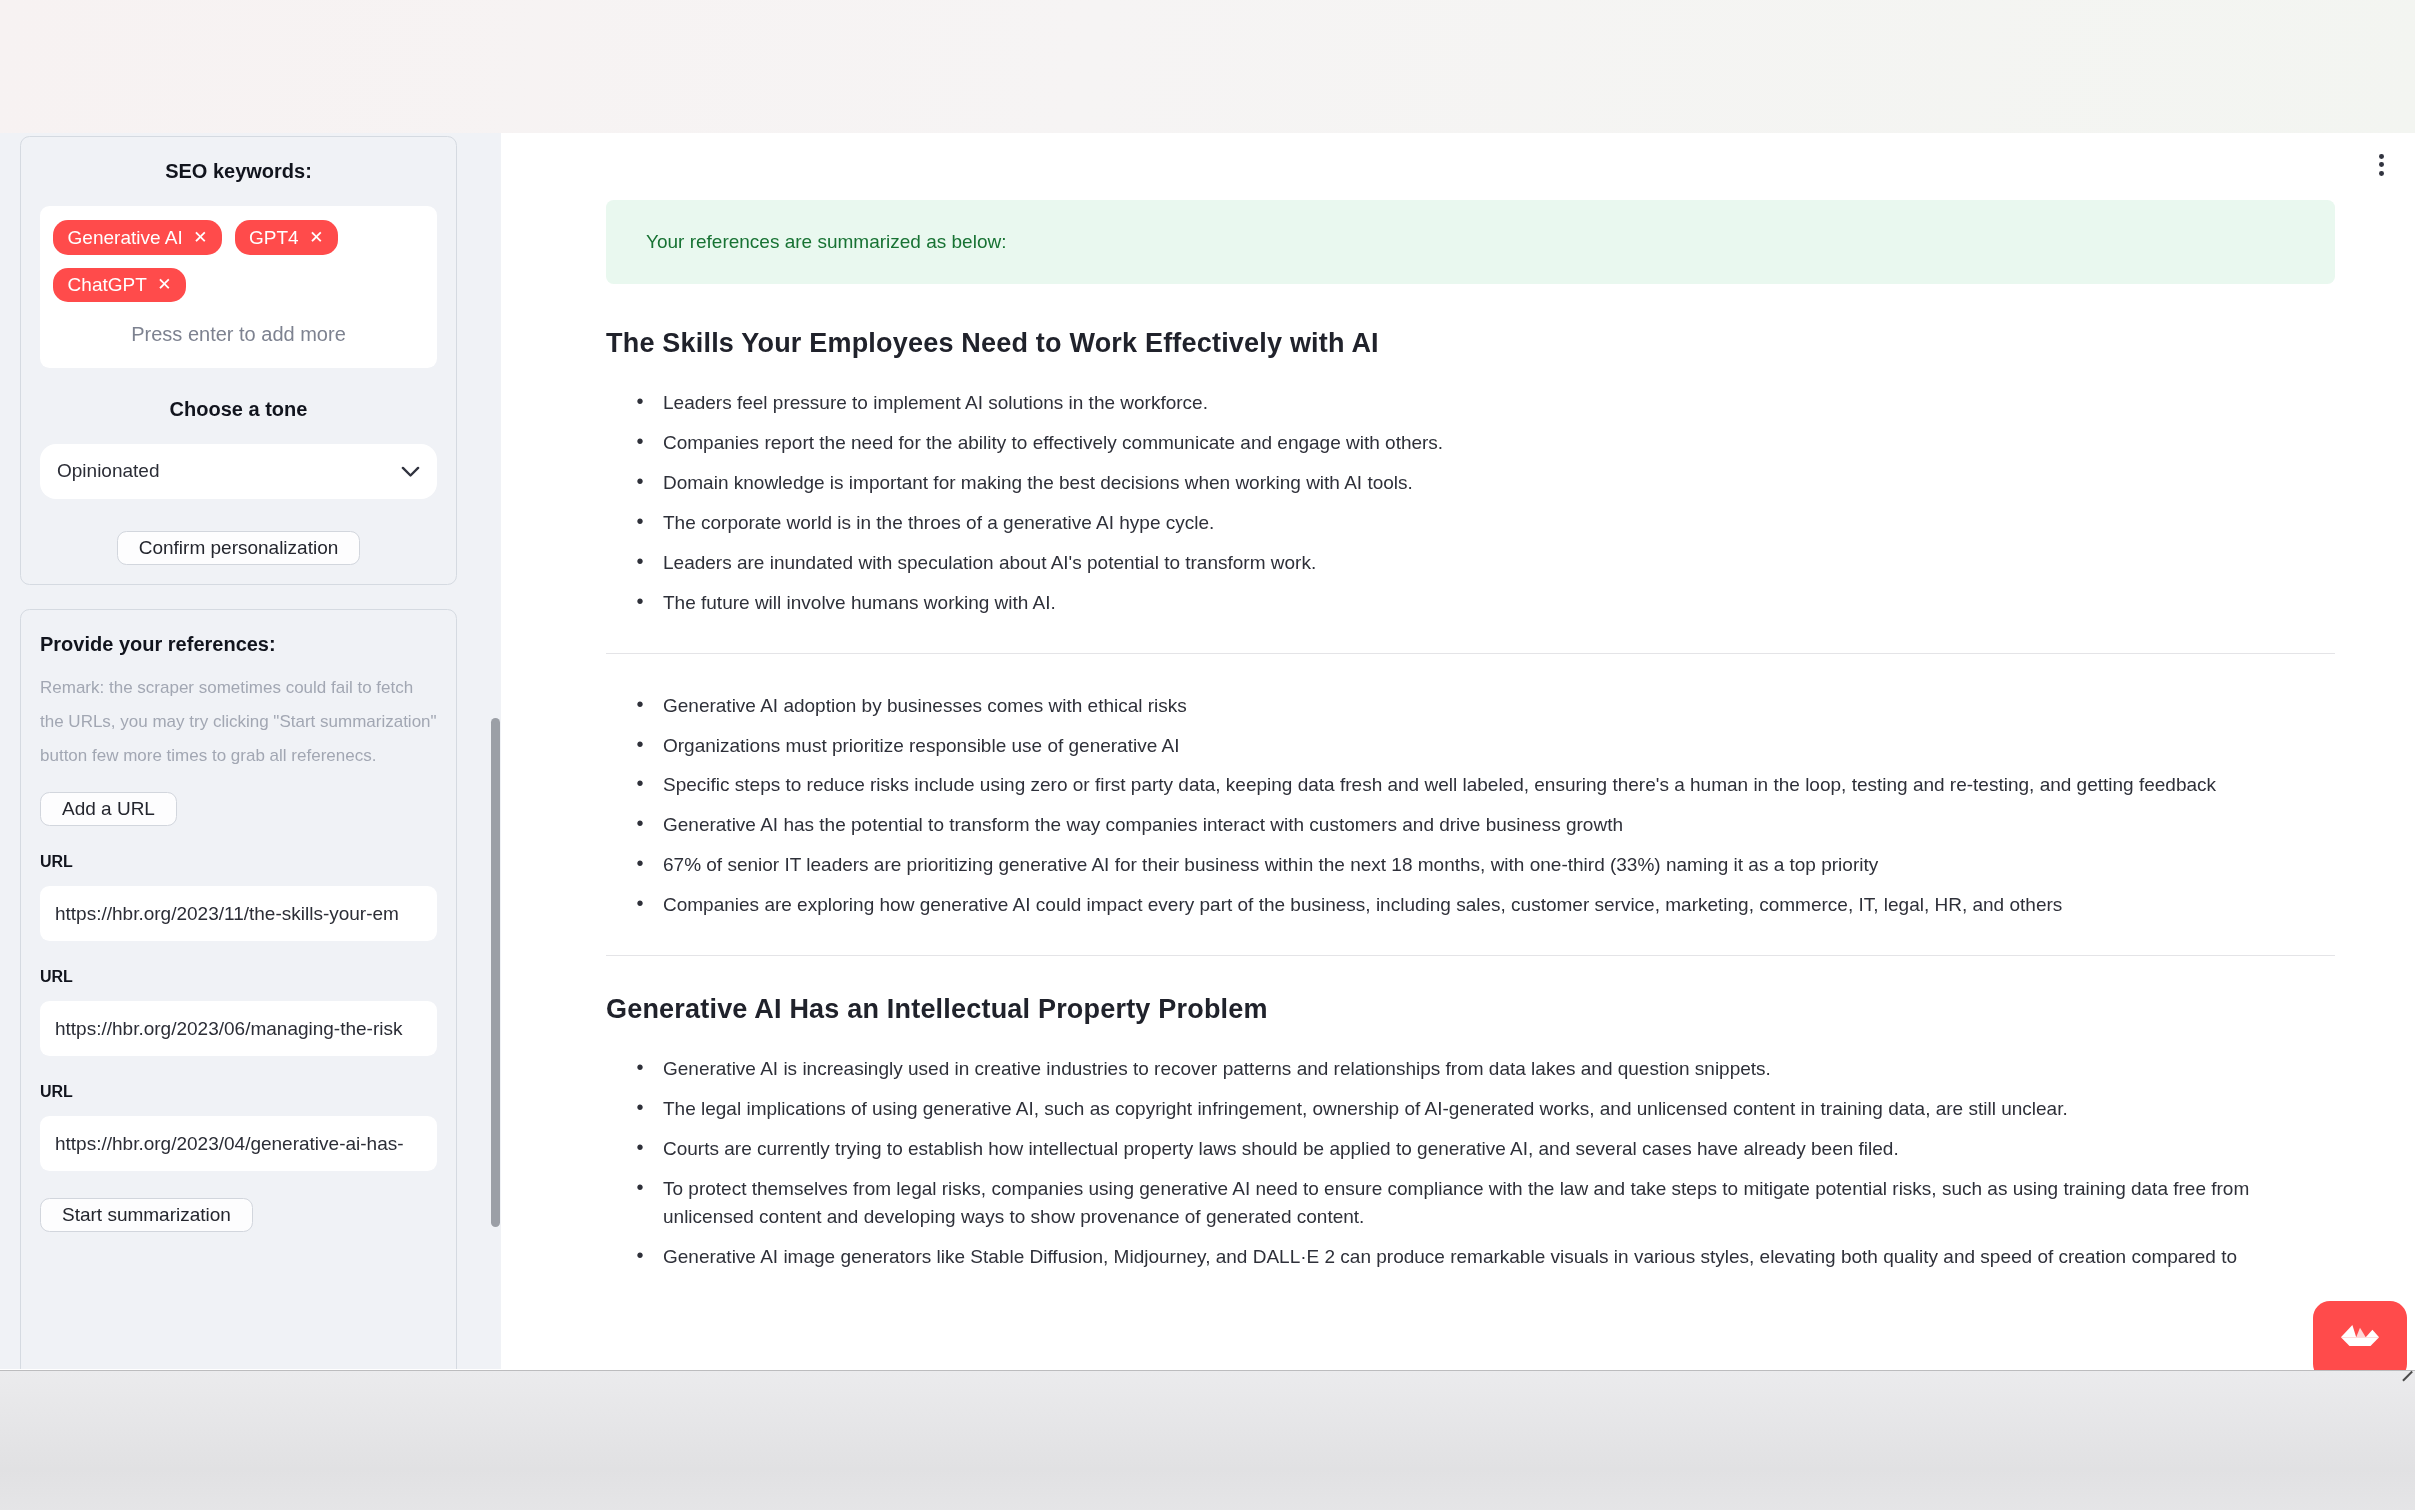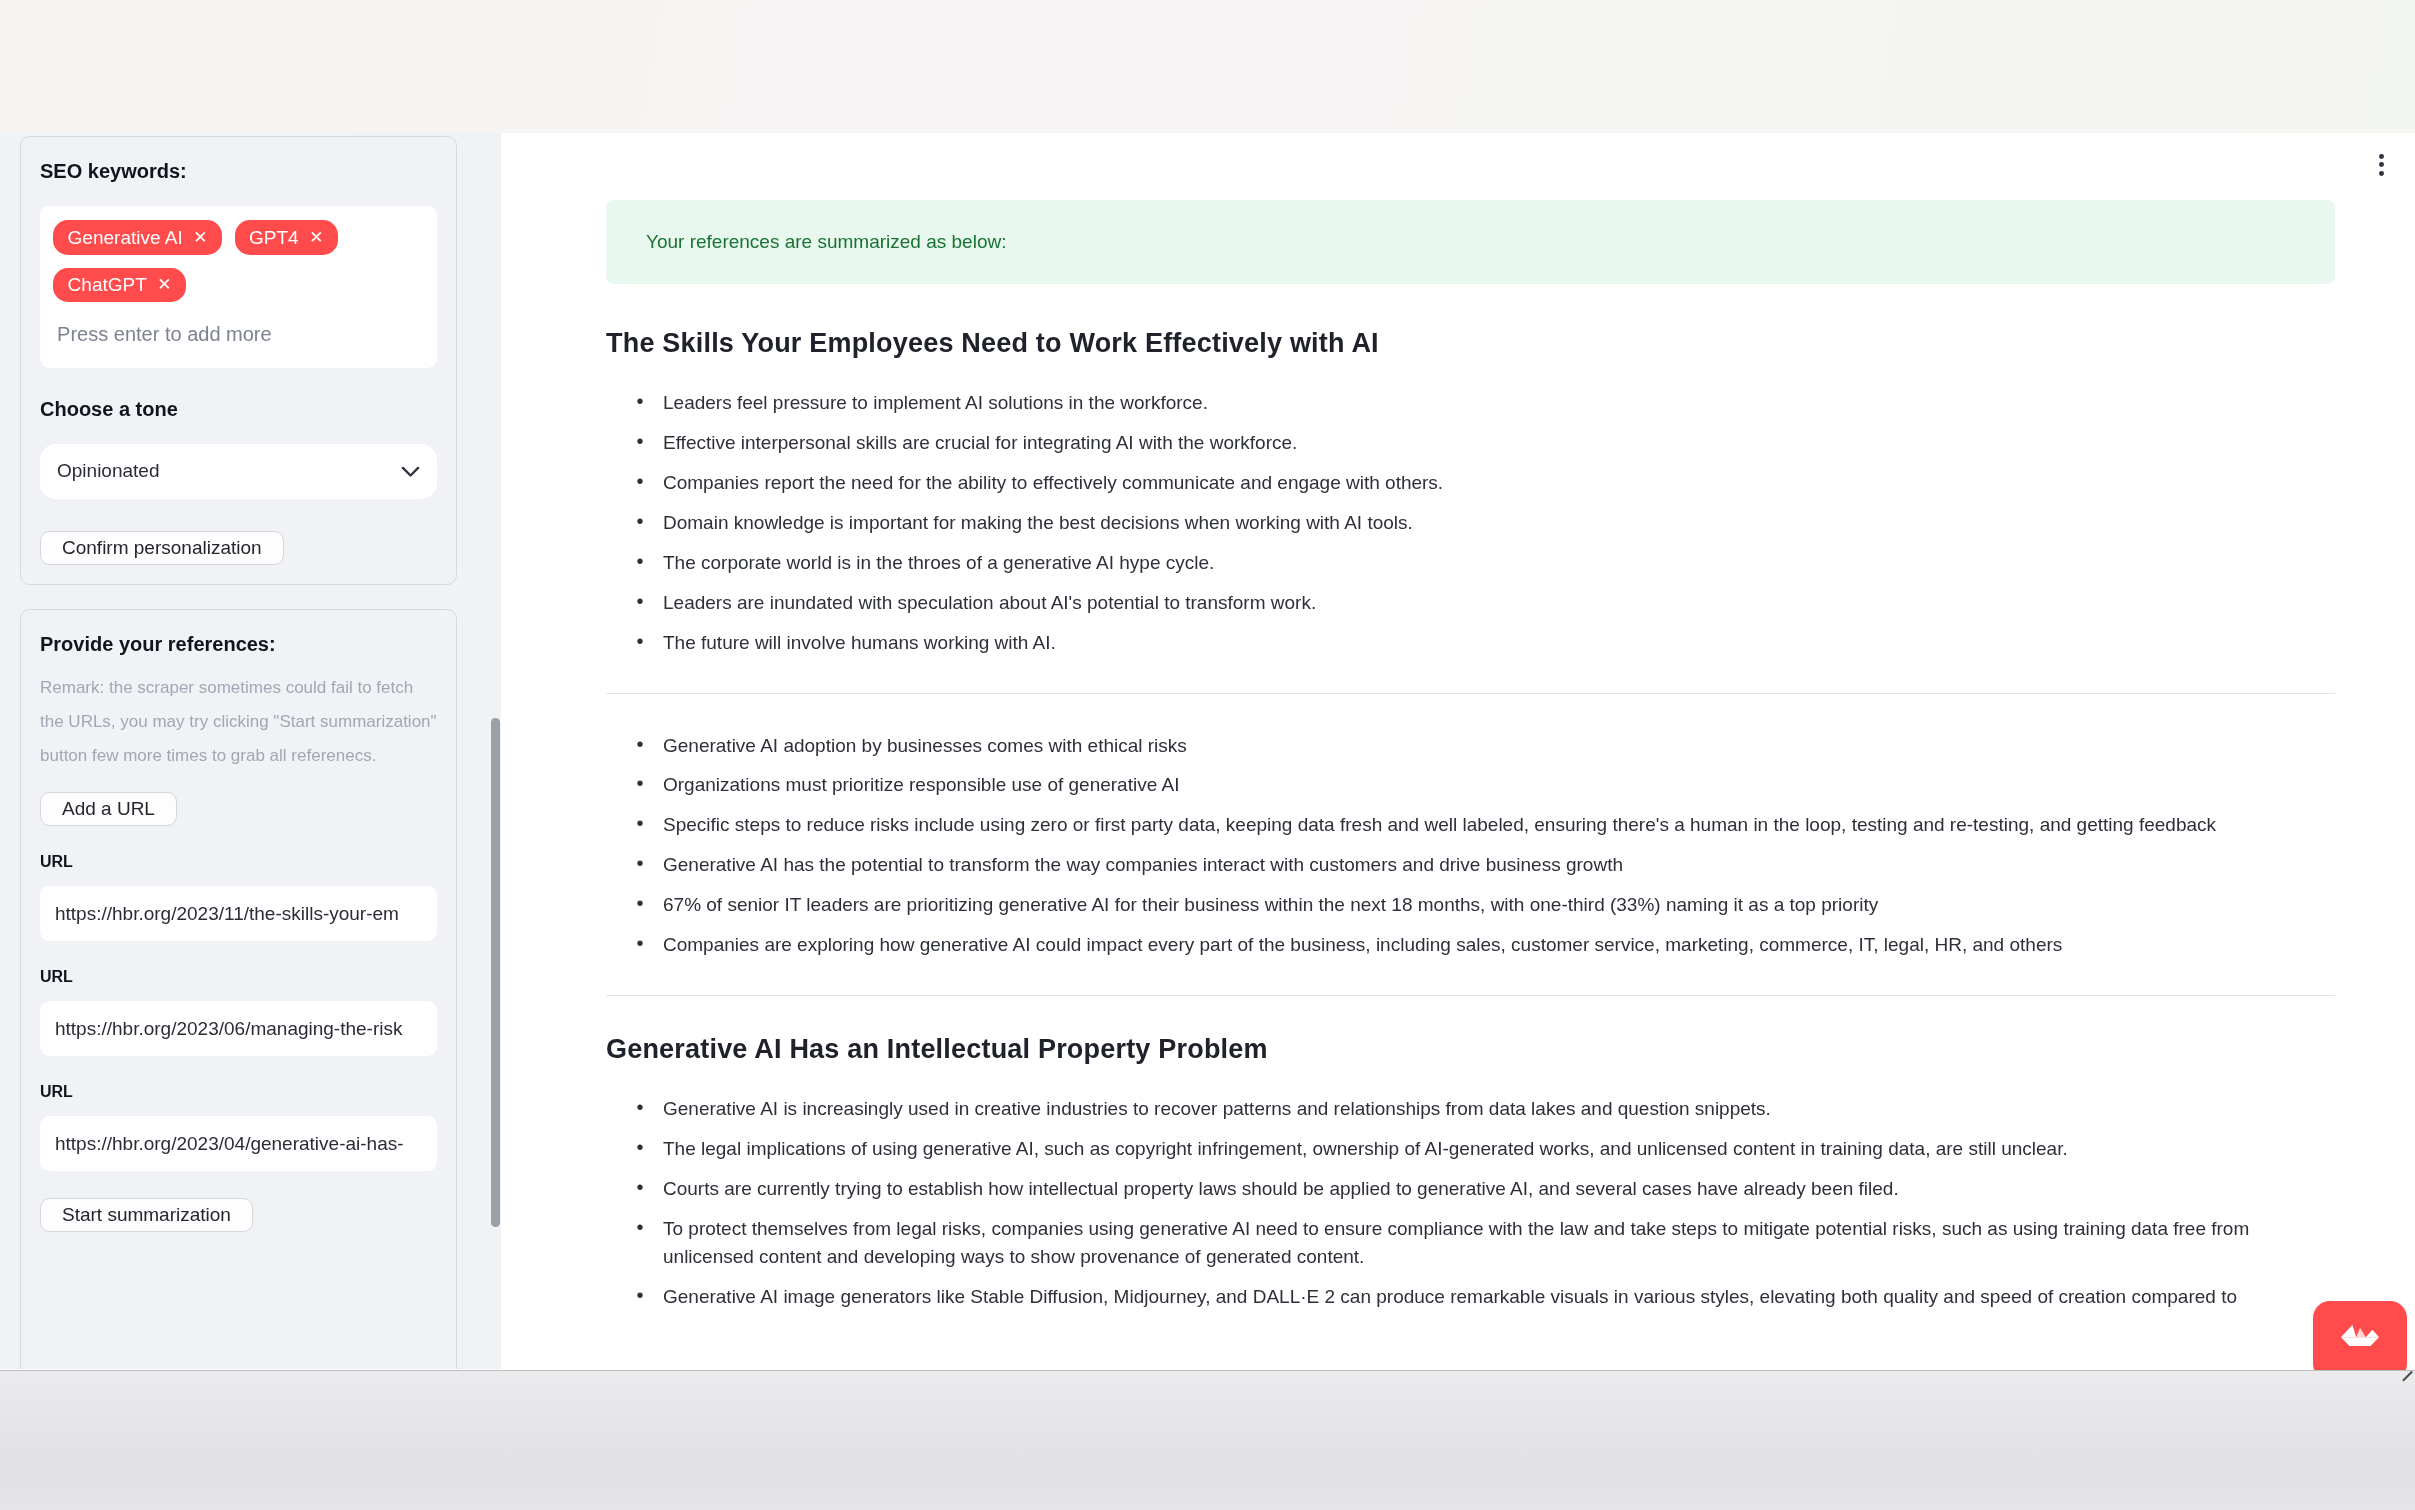--- a/index.html
+++ b/index.html
@@ -13,21 +13,21 @@
     background:linear-gradient(100deg,#f7f2f2 0%,#f6f4f4 45%,#f3f5f1 100%);
   }
   
   .shell{position:absolute;top:133px;left:0;width:2416px;height:1236px;display:flex;}
   
   .sidebar{position:relative;flex:none;width:501px;height:1236px;background:#f0f2f6;overflow:hidden;}
   .card{
     position:absolute;left:20px;width:437px;box-sizing:border-box;
     border:1px solid #d5dae1;border-radius:9.5px;padding:23px 19px;
   }
-  .card1{top:2.9px;height:449px;}
+  .card1{top:2.9px;height:449px;text-align:center;}
   .card2{top:476px;height:913px;}
   .side-label{font-size:20px;font-weight:700;color:#11141d;}
   .kwbox{margin-top:23px;background:#fff;border-radius:9.5px;padding:14.3px 13.3px;cursor:text;}
   .tags{display:flex;flex-wrap:wrap;gap:13px;}
   .tag{
     display:inline-flex;align-items:center;gap:10.5px;background:#ff4b4b;color:#fff;
     font-size:19px;padding:5.7px 14.3px;border-radius:15px;line-height:23px;
   }
   .tag .x{font-size:17px;line-height:17px;cursor:pointer;}
   .kw-placeholder{margin-top:17px;padding:3.8px 3.8px 7.6px;color:#7d8290;font-size:20px;}
@@ -180,21 +180,20 @@
 
     <div>
 
         <section class="section">
 
           <h3>The Skills Your Employees Need to Work Effectively with AI</h3>
           <ul>
 
               <li><span>Leaders feel pressure to implement AI solutions in the workforce.</span></li>
 
-              <li><span>Effective interpersonal skills are crucial for integrating AI with the workforce.</span></li>
 
               <li><span>Companies report the need for the ability to effectively communicate and engage with others.</span></li>
 
               <li><span>Domain knowledge is important for making the best decisions when working with AI tools.</span></li>
 
               <li><span>The corporate world is in the throes of a generative AI hype cycle.</span></li>
 
               <li><span>Leaders are inundated with speculation about AI's potential to transform work.</span></li>
 
               <li><span>The future will involve humans working with AI.</span></li>

